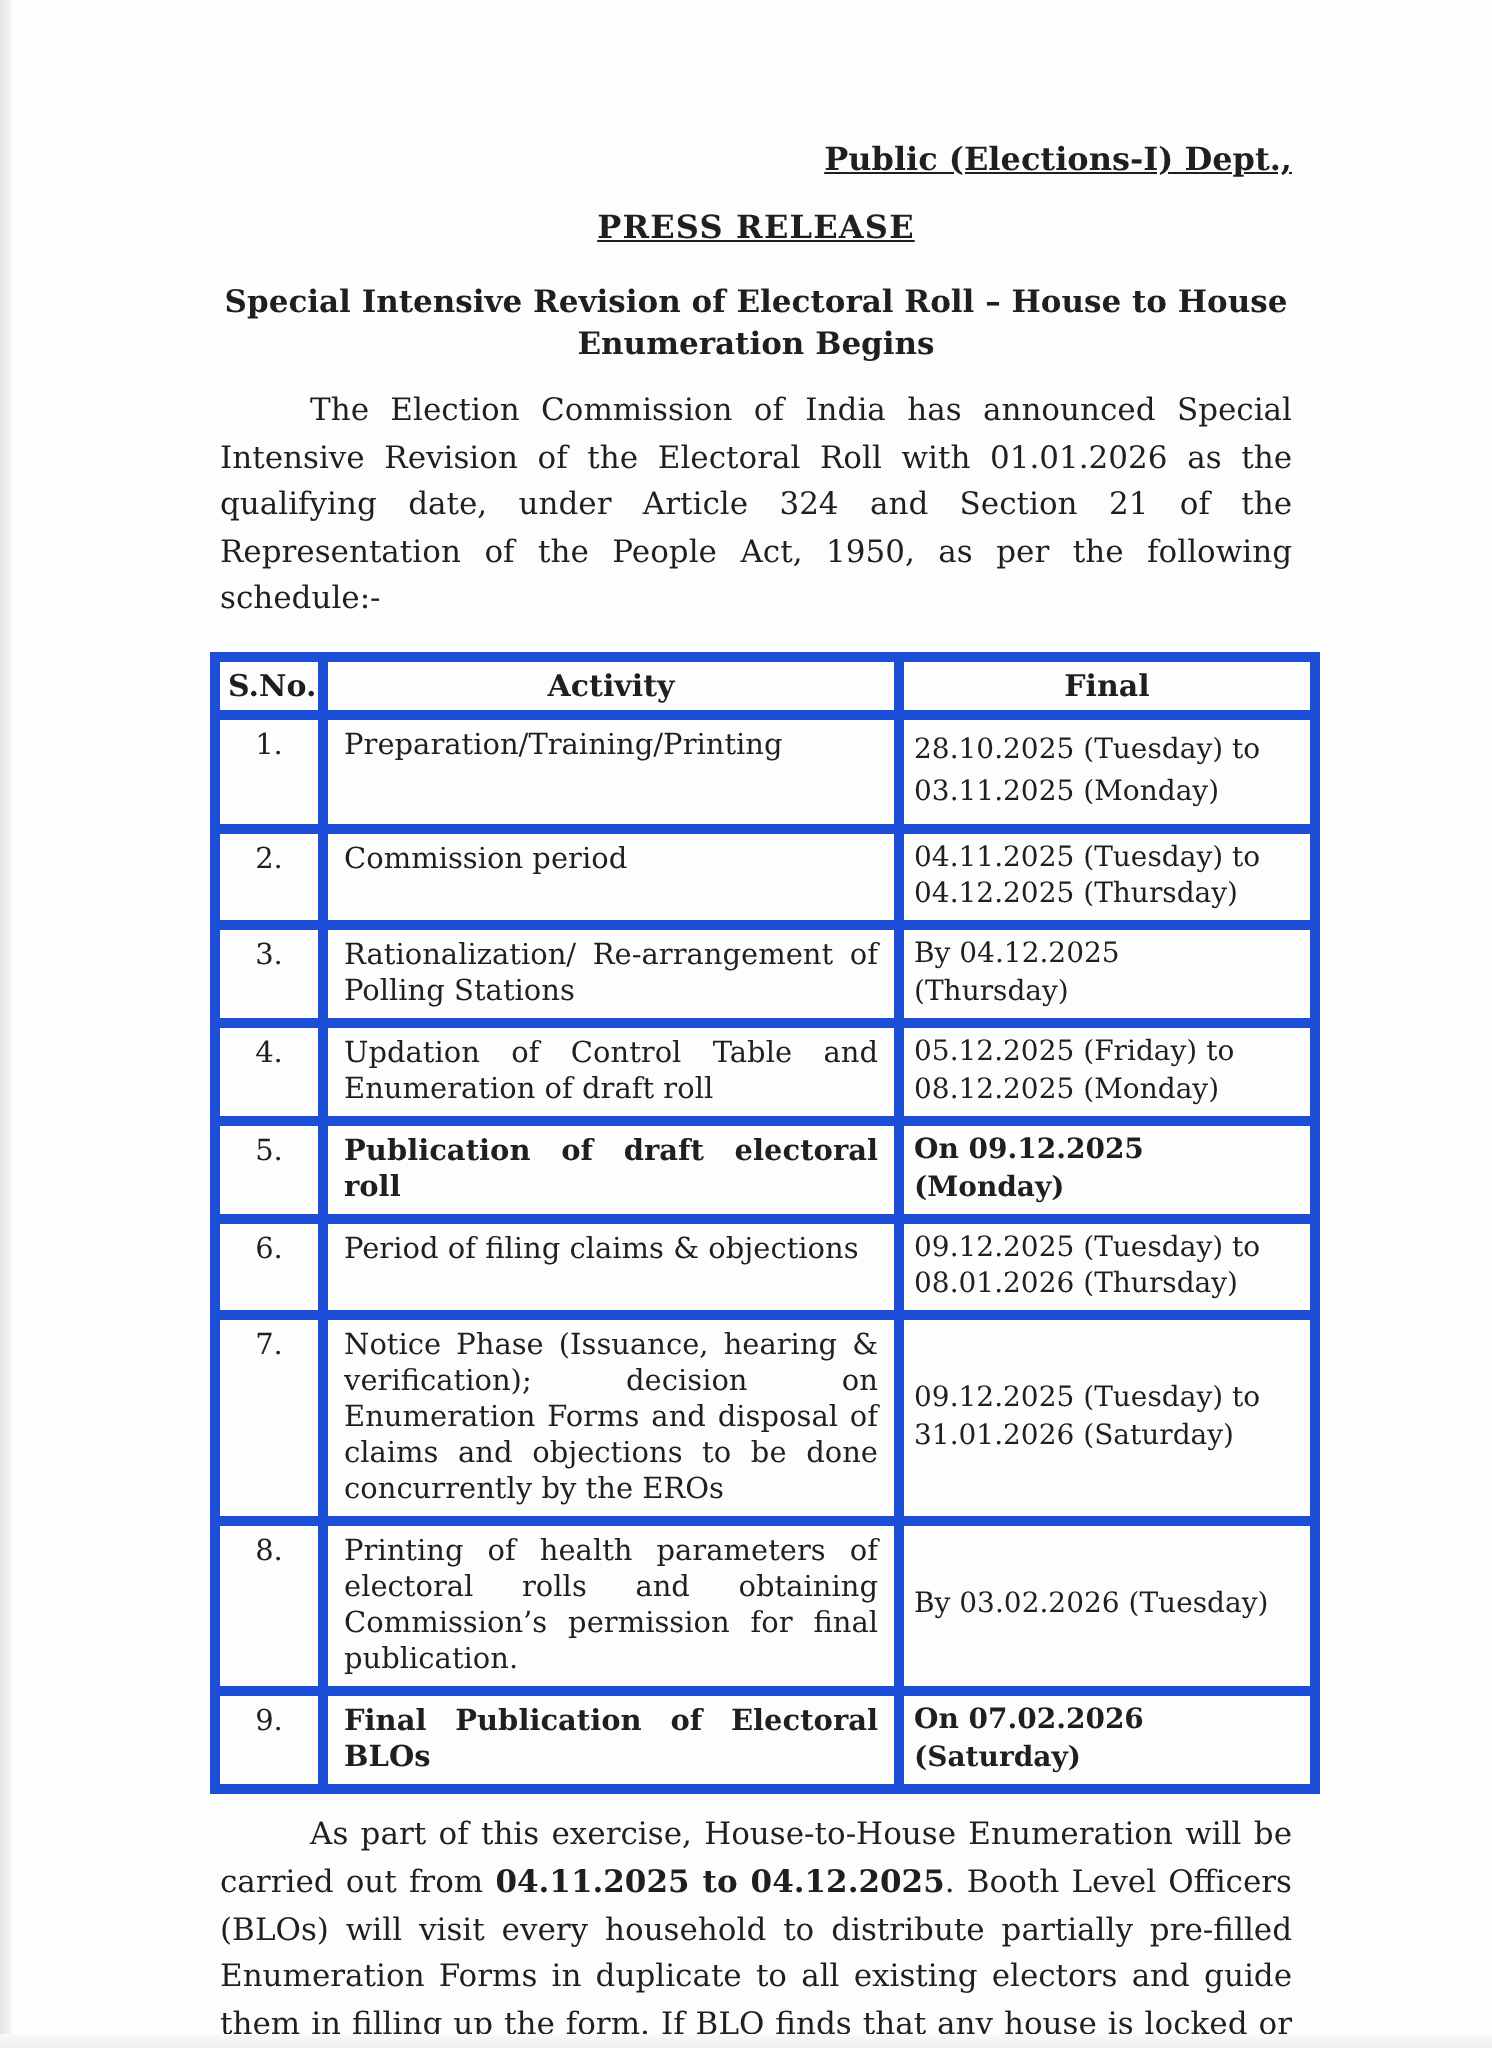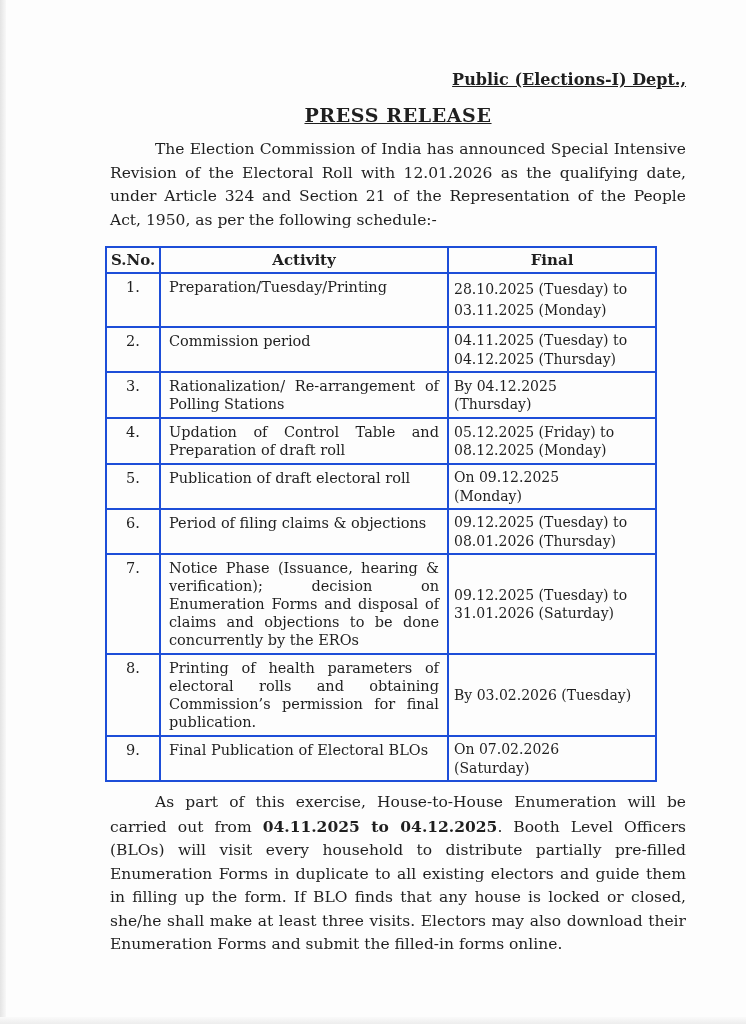--- a/index.html
+++ b/index.html
@@ -8,21 +8,21 @@
     width: 746px;
     height: 1024px;
     overflow: hidden;
     background: #fcfcfc;
   }
   .page {
     position: relative;
     box-sizing: border-box;
     width: 746px;
     height: 1024px;
-    padding: 70px 60px 0 110px;
+    padding: 70px 100px 0 110px;
     background: #fdfdfd;
     font-family: "DejaVu Serif", serif;
     color: #1f1f1f;
   }
   .scan-edge-left {
     position: absolute;
     left: 0; top: 0;
     width: 6px; height: 100%;
     background: linear-gradient(to right, #e4e4e4, #f8f8f8);
   }
@@ -34,21 +34,21 @@
   }
   .dept {
     text-align: right;
     font-weight: bold;
     font-size: 16px;
     text-decoration: underline;
   }
   .press {
     text-align: center;
     font-weight: bold;
-    font-size: 19px;
+    font-size: 16px;
     letter-spacing: 0.6px;
     text-decoration: underline;
     margin-top: 15px;
   }
   .doc-title {
     text-align: center;
     font-weight: bold;
     font-size: 15.5px;
     line-height: 21px;
     margin-top: 17px;
@@ -65,21 +65,21 @@
 
   table.schedule {
     border-collapse: collapse;
     table-layout: fixed;
     width: 550px;
     margin-top: 14px;
     margin-left: -5px;
     font-size: 14.5px;
   }
   table.schedule th, table.schedule td {
-    border: 2px solid #1d4ed8;
+    border: 5px solid #1d4ed8;
     margin-left: 36px;
   }
   table.schedule th {
     font-weight: bold;
     text-align: center;
     padding: 3px 4px;
     font-size: 15px;
   }
   td.sno {
     text-align: center;
@@ -93,71 +93,73 @@
     line-height: 18px;
   }
   td.per {
     text-align: left;
     vertical-align: middle;
     padding: 3px 5px;
     line-height: 18.5px;
     white-space: pre-line;
     font-size: 14px;
   }
-  tr.bold-row td.act, tr.bold-row td.per { font-weight: normal; }
+  tr.bold-row td.act, tr.bold-row td.per { font-weight: bold; }
   tr.r1 td { height: 44px; }
   tr.r1 td.per { line-height: 21px; }
 </style>
 </head>
 <body>
 
 <div class="page">
   <div class="scan-edge-left"></div>
   <div class="scan-edge-bottom"></div>
 
   <div class="dept">Public (Elections-I) Dept.,</div>
   <div class="press">PRESS RELEASE</div>
+  <div class="doc-title">Special Intensive Revision of Electoral Roll – House to House
+Enumeration Begins</div>
 
-  <p class="para p1">The Election Commission of India has announced Special Intensive Revision of the Electoral Roll with 12.01.2026 as the qualifying date, under Article 324 and Section 21 of the Representation of the People Act, 1950, as per the following schedule:-</p>
+  <p class="para p1">The Election Commission of India has announced Special Intensive Revision of the Electoral Roll with 01.01.2026 as the qualifying date, under Article 324 and Section 21 of the Representation of the People Act, 1950, as per the following schedule:-</p>
 
   <table class="schedule">
     <colgroup>
       <col style="width:54px">
       <col style="width:288px">
       <col style="width:208px">
     </colgroup>
     <thead>
       <tr>
         <th>S.No.</th>
         <th>Activity</th>
         <th>Final</th>
       </tr>
     </thead>
     <tbody>
       <tr class="r1">
         <td class="sno">1.</td>
-        <td class="act">Preparation/Tuesday/Printing</td>
+        <td class="act">Preparation/Training/Printing</td>
         <td class="per">28.10.2025 (Tuesday) to
 03.11.2025 (Monday)</td>
       </tr>
       <tr>
         <td class="sno">2.</td>
         <td class="act">Commission period</td>
         <td class="per">04.11.2025 (Tuesday) to
 04.12.2025 (Thursday)</td>
       </tr>
       <tr>
         <td class="sno">3.</td>
         <td class="act">Rationalization/ Re-arrangement of Polling Stations</td>
         <td class="per">By 04.12.2025
 (Thursday)</td>
       </tr>
       <tr>
         <td class="sno">4.</td>
-        <td class="act">Updation of Control Table and Preparation of draft roll</td>
+        <td class="act">Updation of Control Table and Enumeration of draft roll</td>
         <td class="per">05.12.2025 (Friday) to
 08.12.2025 (Monday)</td>
       </tr>
       <tr class="bold-row">
         <td class="sno">5.</td>
         <td class="act">Publication of draft electoral roll</td>
         <td class="per">On 09.12.2025
 (Monday)</td>
       </tr>
       <tr>

